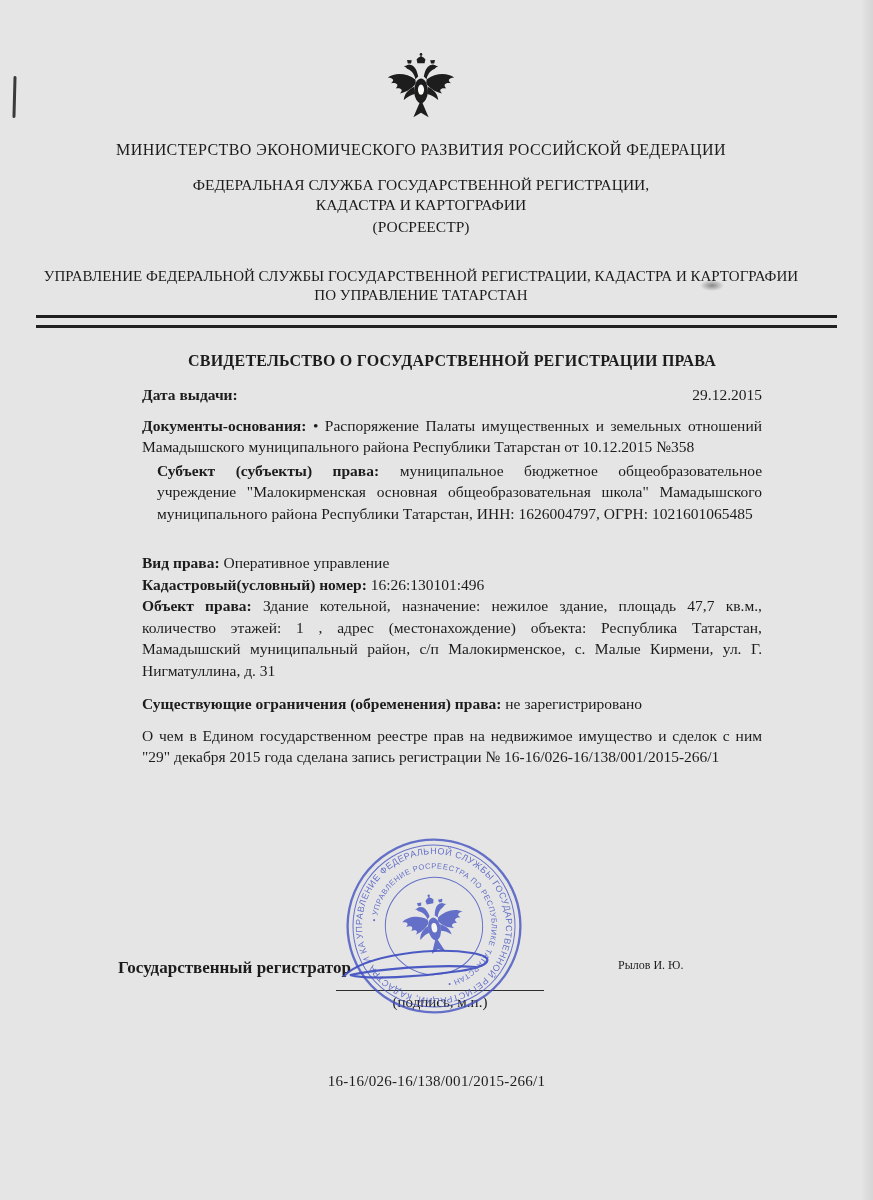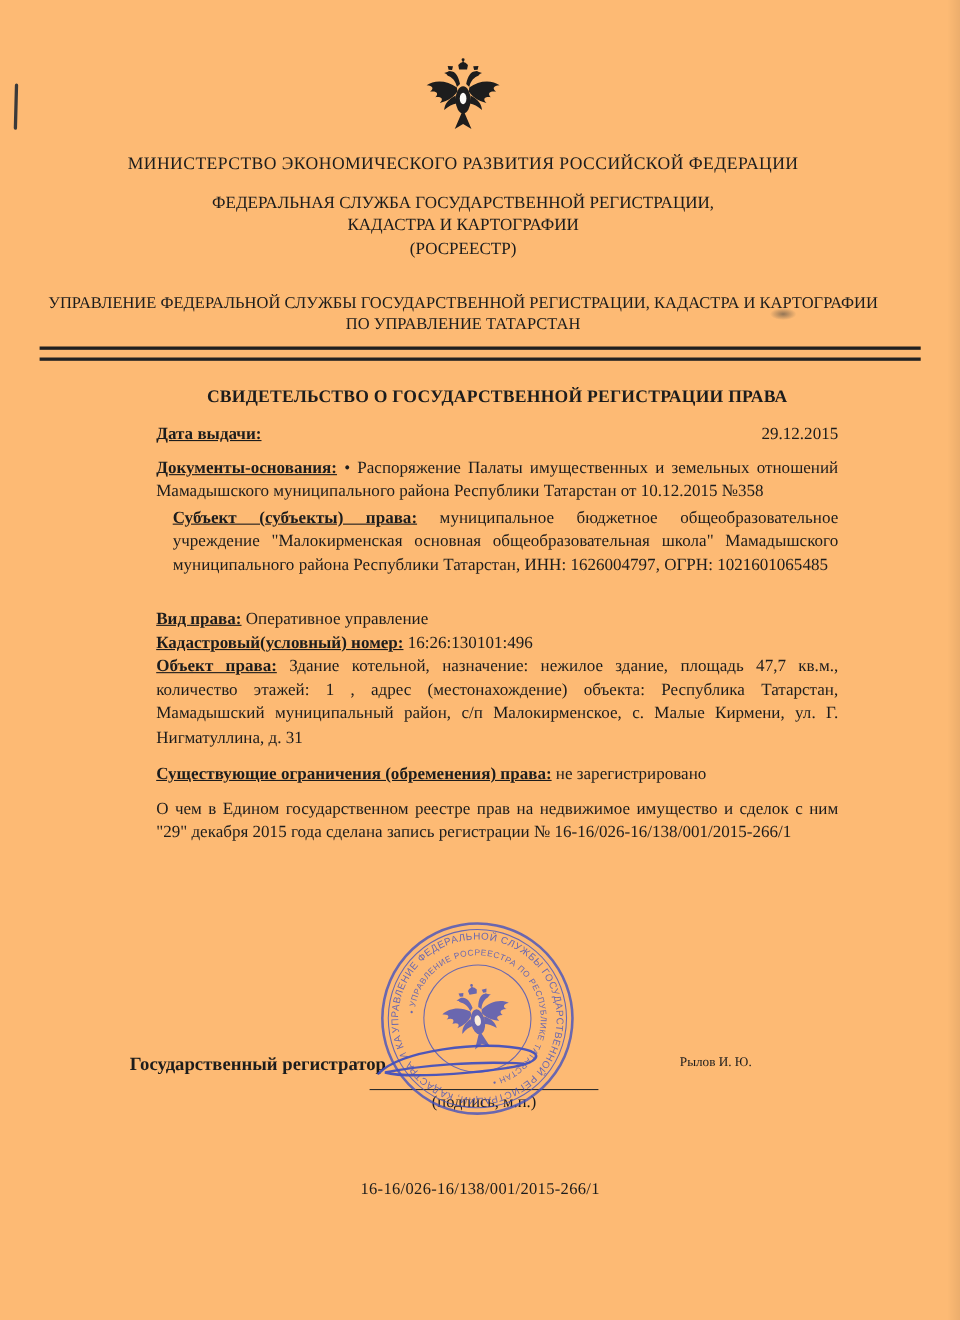--- a/index.html
+++ b/index.html
@@ -1,18 +1,18 @@
 <!DOCTYPE html>
 <html><head>
 <meta charset="utf-8">
 <style>
   html,body { margin:0; padding:0; background:#9a9a9a; }
   .page {
     position:relative; width:873px; height:1200px; margin:0 auto;
-    background:#fdba74; overflow:hidden;
+    background:#e5e5e5; overflow:hidden;
     font-family:"Liberation Serif", serif; color:#1c1c1c;
   }
   .page::after{
     content:""; position:absolute; top:0; right:0; bottom:0; width:12px;
     background:linear-gradient(90deg, rgba(0,0,0,0), rgba(0,0,0,0.07));
     pointer-events:none;
   }
   .artifact-bar{ position:absolute; left:13px; top:76px; width:3px; height:42px;
     background:#3a3a3a; border-radius:2px; transform:rotate(1.5deg); }
   .smudge{ position:absolute; left:700px; top:280px; width:24px; height:11px;
@@ -31,21 +31,21 @@
 
   .double-rule{ position:absolute; left:36px; right:36px; top:315px; height:7px;
     border-top:3px solid #1f1f1f; border-bottom:3px solid #222; }
 
   .doc-title{ position:absolute; left:142px; top:352px; width:620px;
     text-align:center; font-weight:bold; font-size:16px; letter-spacing:0.2px; }
 
   .body-block{ position:absolute; left:142px; top:384px; width:620px;
     font-size:15.5px; line-height:21.5px; text-align:justify; }
   .body-block p{ margin:0; }
-  .lbl{ font-weight:bold;text-decoration:underline; }
+  .lbl{ font-weight:bold; }
   .row-date{ display:flex; justify-content:space-between; align-items:baseline; }
   .para.basis{ margin-top:9px; }
   .para.subject{ margin-top:2px;margin-left:15px; }
   .para.vid{ margin-top:28px; text-align:left; }
   .para.kadastr{ text-align:left; }
   .para.object{ }
   .para.restrictions{ margin-top:12px; text-align:left; }
   .para.note{ margin-top:10px; }
 
   .registrar-label{ position:absolute; left:118px; top:958px; font-size:17px; font-weight:bold; }

